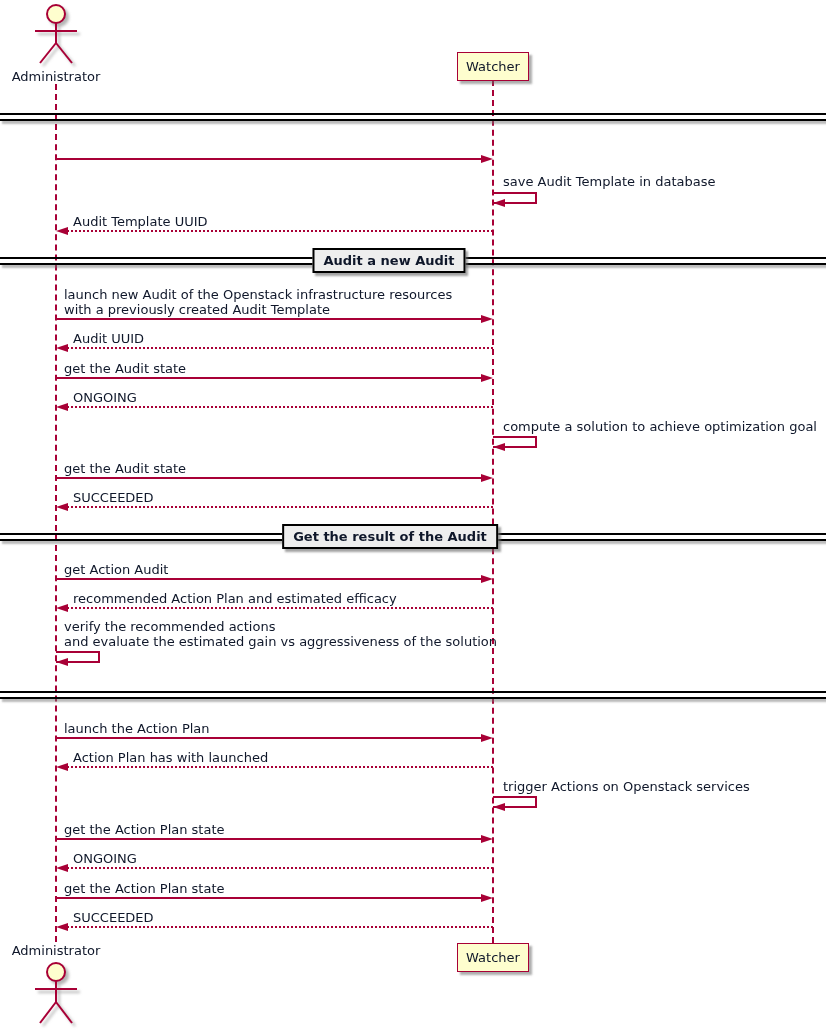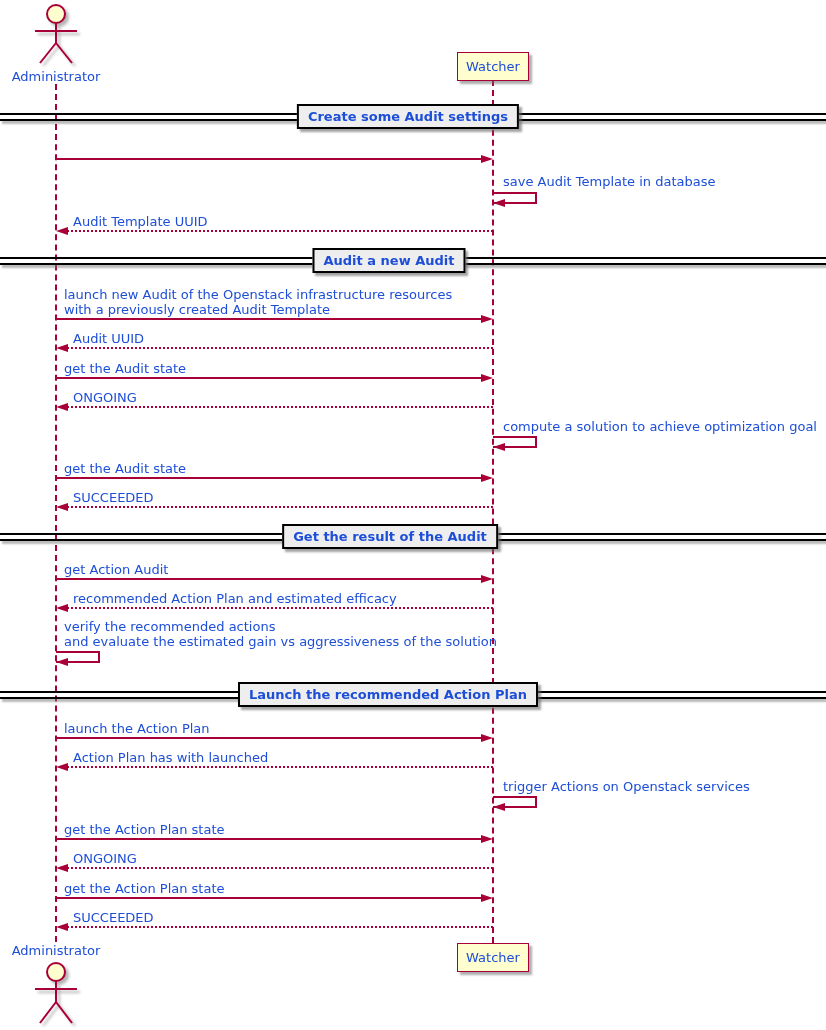--- a/index.html
+++ b/index.html
@@ -1,17 +1,17 @@
 <!DOCTYPE html>
 <html><head>
 <meta charset="utf-8">
 <style>
   html,body{margin:0;padding:0;background:#fff;}
   .canvas{position:relative;width:826px;height:1030px;background:#ffffff;
-          font-family:"DejaVu Sans", sans-serif;font-size:13px;color:#1d4ed8;overflow:hidden;}
+          font-family:"DejaVu Sans", sans-serif;font-size:13px;color:#0f172a;overflow:hidden;}
 
   .lifeline{position:absolute;width:0;border-left:2px dashed #A80036;}
 
   .pbox{position:absolute;width:72px;height:29px;background:#FEFECE;border:1.7px solid #A80036;
         box-sizing:border-box;display:flex;align-items:center;justify-content:center;
         box-shadow:3px 3px 2px rgba(105,105,105,0.55);z-index:6;}
 
   .actor-label{position:absolute;width:112px;text-align:center;z-index:6;}
   .actor-svg{position:absolute;z-index:6;filter:drop-shadow(3px 3px 1.5px rgba(120,120,120,0.55));}
 
@@ -47,21 +47,20 @@
     <line x1="30" y1="41" x2="14" y2="61" stroke="#A80036" stroke-width="2"></line>
     <line x1="30" y1="41" x2="46" y2="61" stroke="#A80036" stroke-width="2"></line>
   </svg>
   <div class="actor-label" style="left:0px;top:69px">Administrator</div>
 
   <div class="pbox" style="left:457px;top:52px">
     <span>Watcher</span>
   </div>
 
   <div class="divline" style="top:113px"></div>
-  <div class="divbox" style="top:104px;left:408px">Create some Audit settings</div>
 
   <div class="sline" style="left:56px;top:158px;width:426px"></div>
   <div class="arr-r" style="left:481px;top:155px"></div>
 
   <div class="mtext" style="left:503px;top:174px">save Audit Template in database</div>
   <div class="loop" style="left:493px;top:192px"></div>
   <div class="arr-l" style="left:493px;top:199px"></div>
 
   <div class="mtext" style="left:73px;top:214px">Audit Template UUID</div>
   <div class="dline" style="left:67px;top:230px;width:426px"></div>
@@ -109,21 +108,20 @@
   <div class="mtext" style="left:73px;top:591px">recommended Action Plan and estimated efficacy</div>
   <div class="dline" style="left:67px;top:607px;width:426px"></div>
   <div class="arr-l" style="left:56px;top:604px"></div>
 
   <div class="mtext" style="left:64px;top:619px">verify the recommended actions
 and evaluate the estimated gain vs aggressiveness of the solution</div>
   <div class="loop" style="left:56px;top:651px"></div>
   <div class="arr-l" style="left:56px;top:658px"></div>
 
   <div class="divline" style="top:691px"></div>
-  <div class="divbox" style="top:682px;left:388px">Launch the recommended Action Plan</div>
 
   <div class="mtext" style="left:64px;top:721px">launch the Action Plan</div>
   <div class="sline" style="left:56px;top:737px;width:426px"></div>
   <div class="arr-r" style="left:481px;top:734px"></div>
 
   <div class="mtext" style="left:73px;top:750px">Action Plan has with launched</div>
   <div class="dline" style="left:67px;top:766px;width:426px"></div>
   <div class="arr-l" style="left:56px;top:763px"></div>
 
   <div class="mtext" style="left:503px;top:779px">trigger Actions on Openstack services</div>

